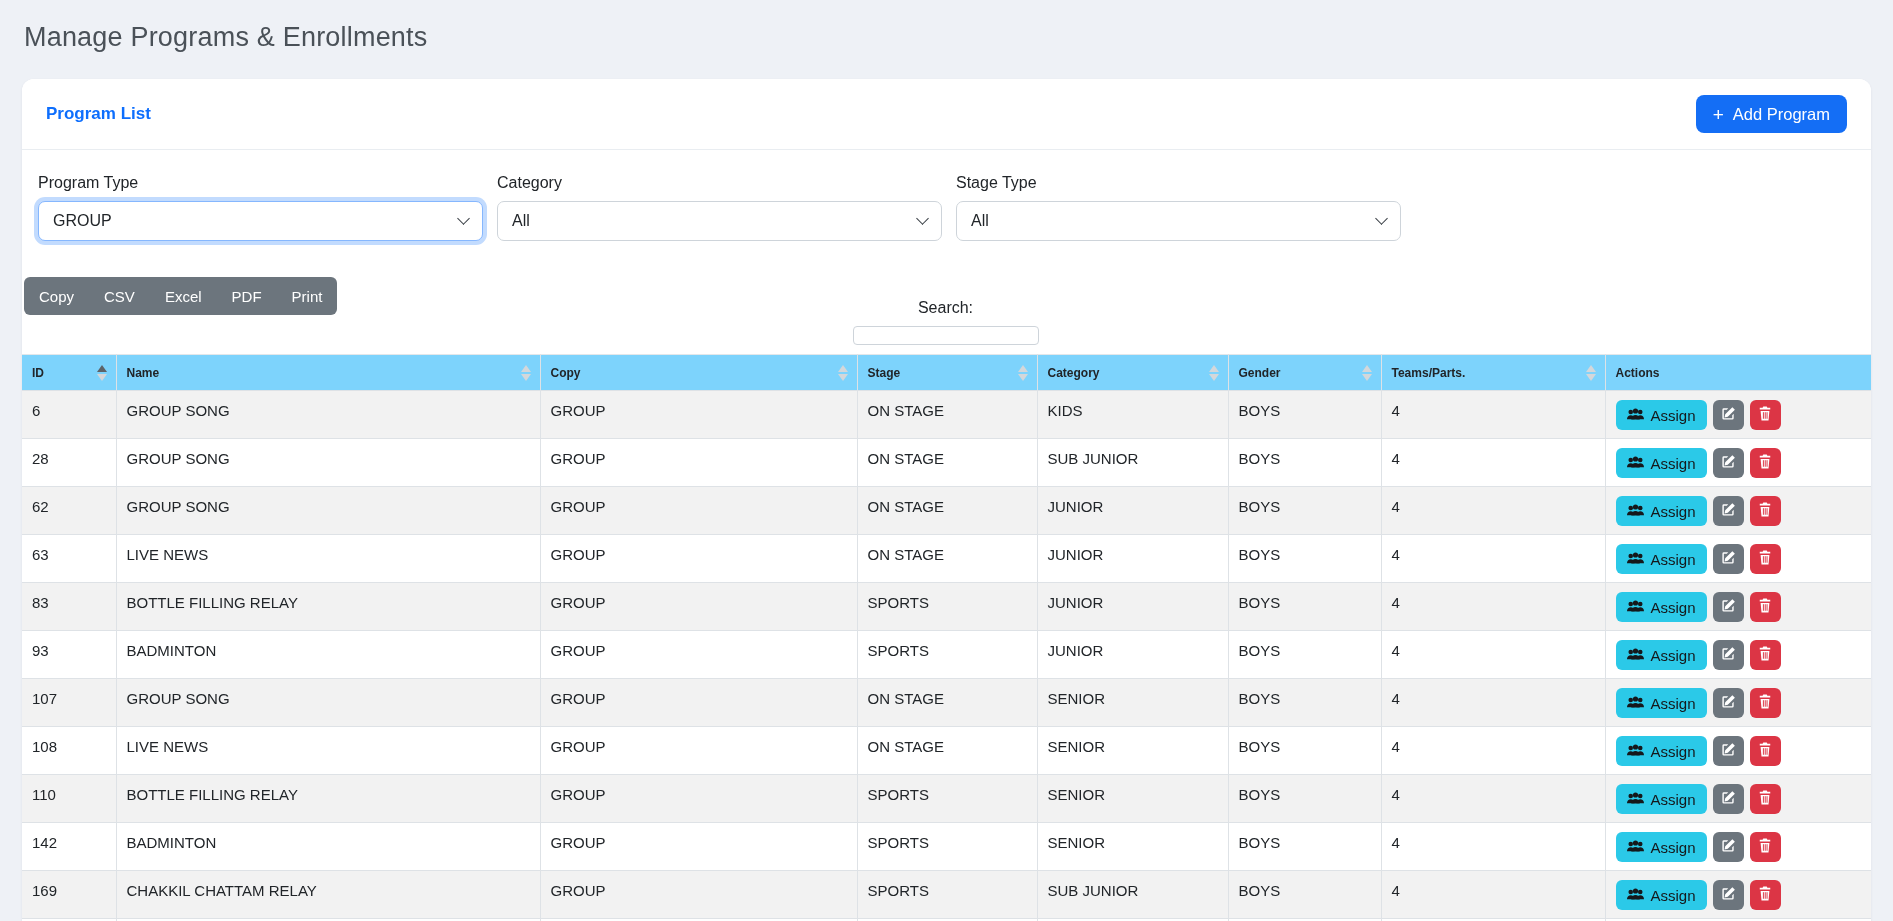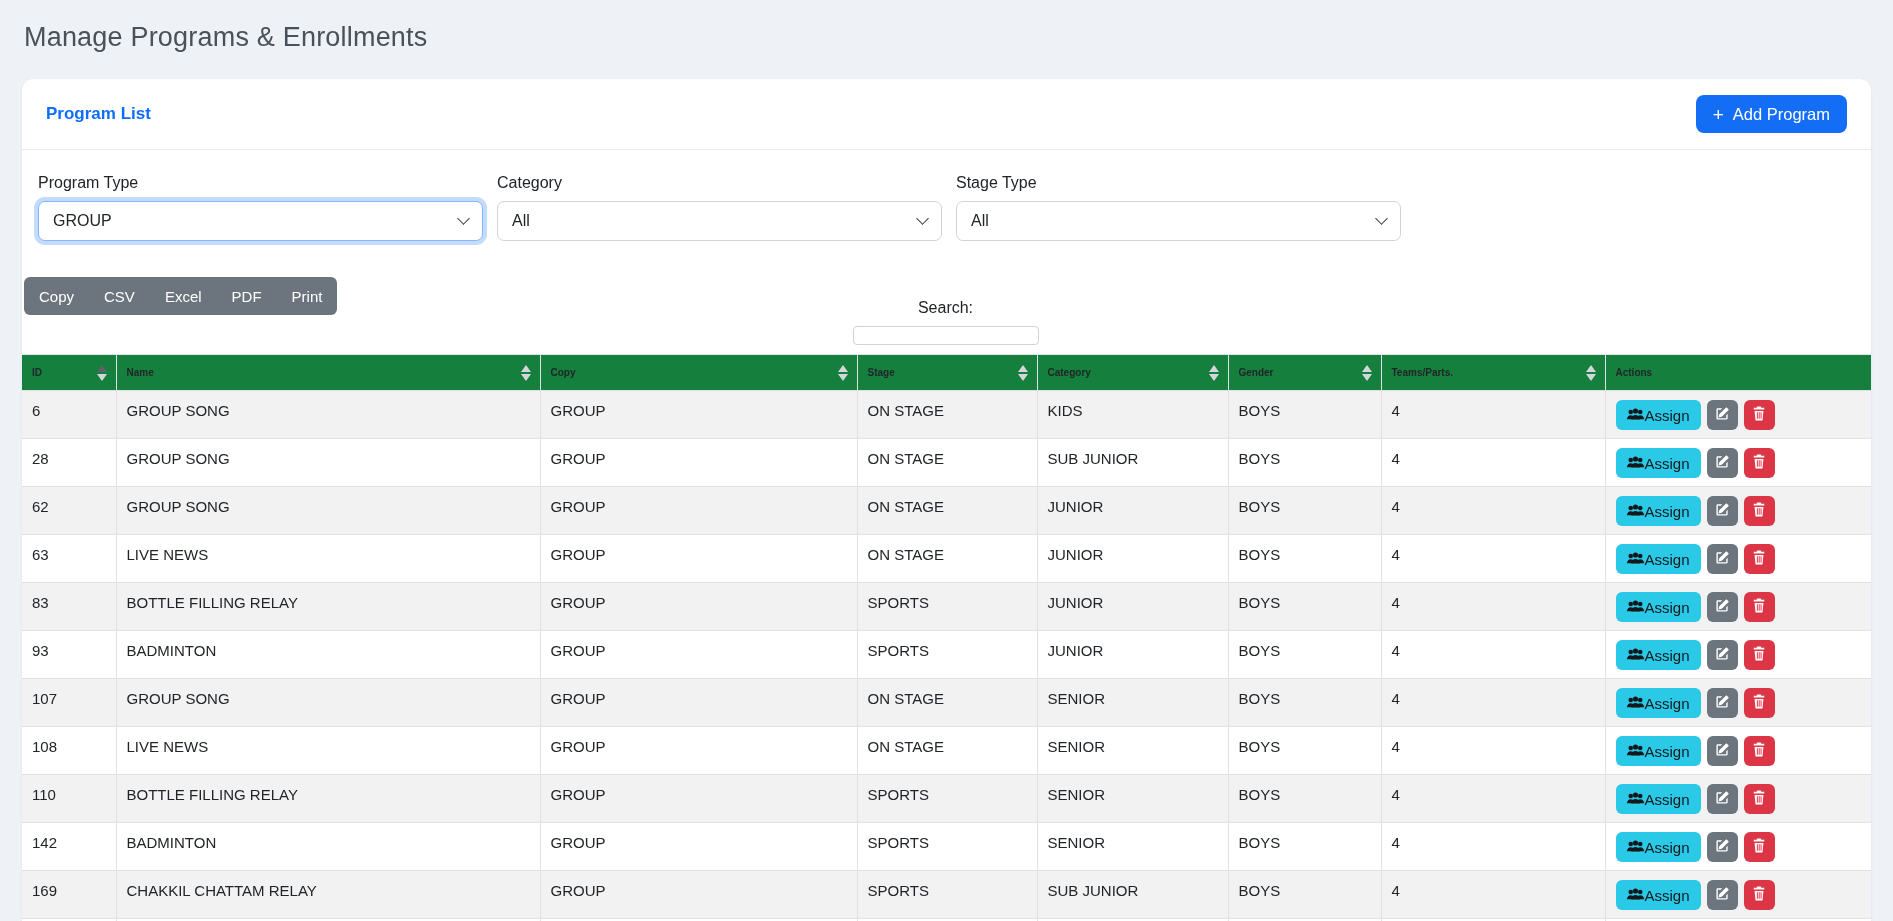--- a/index.html
+++ b/index.html
@@ -69,43 +69,43 @@
     gap: 9px; margin: 0 2px 0 0; height: 30px; margin-top: 0; flex-direction: column;
   }
   .search-label { font-size: 16px; color: #212529; }
   .search-input {
     width: 186px; height: 30px; border: 1px solid #ced4da; border-radius: 4px;
     padding: 0 8px; font-size: 15px; font-family: inherit; color: #212529; background: #fff;
   }
 
   table { width: 100%; border-collapse: collapse; table-layout: fixed; margin-top: 9px; }
   thead th {
-    text-align: left; font-size: 10px; font-weight: 700; color: #212529;
-    padding: 9px 10px; height: 36px; position: relative; background: #15803d;
+    text-align: left; font-size: 12px; font-weight: 700; color: #212529;
+    padding: 9px 10px; height: 36px; position: relative; background: #7dd3fc;
     border-top: 1px solid #e3e7ea; border-bottom: 1px solid #dee2e6; cursor: pointer;
   }
   thead th:not(:last-child), tbody td:not(:last-child) { border-right: 1px solid #dee2e6; }
   tbody td {
     font-size: 15px; color: #212529; padding: 11px 10px 0 10px;
     height: 48px; vertical-align: top; border-bottom: 1px solid #dee2e6; background: #fff;
   }
   tr.odd td { background: #f2f2f2; }
   tr.partial td { height: 40px; }
 
   .sort-icon { position: absolute; right: 9px; top: 50%; transform: translateY(-50%);
     display: flex; flex-direction: column; gap: 2px; }
   .tri-up { width: 0; height: 0; border-left: 5px solid transparent; border-right: 5px solid transparent;
     border-bottom: 7px solid #d4d7da; }
   .tri-down { width: 0; height: 0; border-left: 5px solid transparent; border-right: 5px solid transparent;
     border-top: 7px solid #d4d7da; }
   .sort-asc .tri-up { border-bottom-color: #5d6368; }
 
   td.actions-cell { padding-top: 9px; }
   .assign-btn {
-    display: inline-flex; align-items: center; gap: 1px; vertical-align: top;
+    display: inline-flex; align-items: center; gap: 7px; vertical-align: top;
     background: #2bc9e8; color: #15181b; border: none; cursor: pointer;
     font-family: inherit; font-size: 15px; height: 30px; padding: 0 11px; border-radius: 6px;
   }
   .icon-btn {
     display: inline-flex; align-items: center; justify-content: center; vertical-align: top;
     width: 31px; height: 30px; border: none; border-radius: 6px; margin-left: 6px; cursor: pointer;
   }
   .edit-btn { background: #6c757d; }
   .delete-btn { background: #dc3545; }
 </style>

